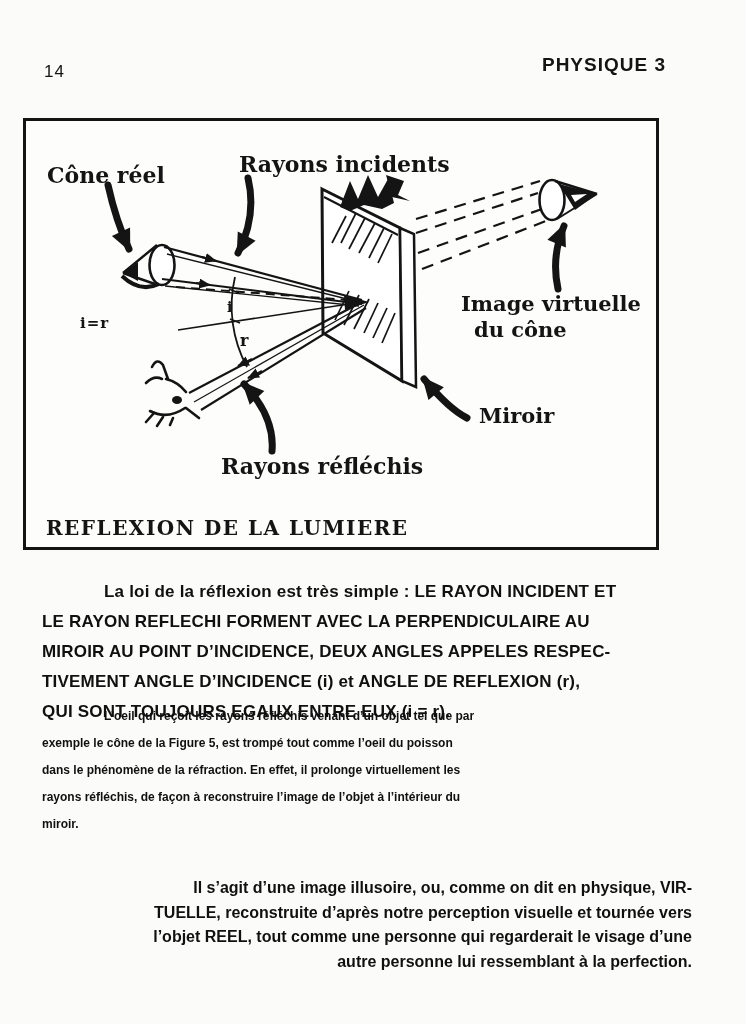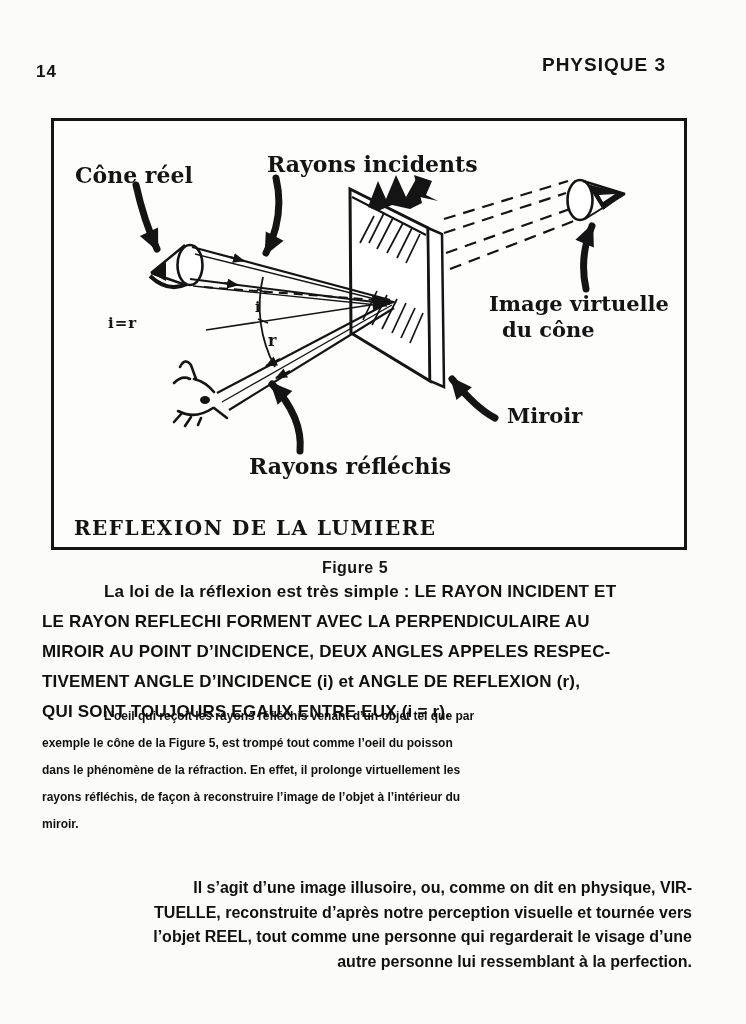--- a/index.html
+++ b/index.html
@@ -4,31 +4,31 @@
 <style>
   html,body{margin:0;padding:0;}
   body{
     width:746px;height:1024px;
     background:#fbfbfa;color:#141414;
     font-family:"Liberation Sans",sans-serif;
     position:relative;overflow:hidden;
   }
   #page{position:absolute;inset:0;}
   .pagenum{
-    position:absolute;left:36px;top:62px;
-    font-size:17px;font-weight:bold;letter-spacing:1px;
+    position:absolute;left:44px;top:62px;
+    font-size:17px;font-weight:normal;letter-spacing:1px;
   }
   .journal{
     position:absolute;right:80px;top:54px;
     font-size:19px;font-weight:bold;letter-spacing:1px;
   }
   .figbox{
     position:absolute;left:23px;top:118px;
     width:630px;height:426px;
-    border:3px solid #141414;background:#fdfdfc;margin-left:28px;
+    border:3px solid #141414;background:#fdfdfc;
   }
   .figbox svg{display:block;width:630px;height:426px;}
   .caption{
     position:absolute;left:40px;top:559px;width:630px;
     text-align:center;font-size:16px;font-weight:bold;letter-spacing:0.5px;
   }
   .para{
     position:absolute;left:42px;width:650px;margin:0;
     font-weight:bold;white-space:pre-line;color:#101010;
     text-indent:62px;
@@ -156,21 +156,20 @@
       <text class="figtext" x="448" y="216" font-size="21">du cône</text>
       <text class="figtext" x="453" y="302" font-size="21">Miroir</text>
       <text class="figtext" x="195" y="353" font-size="22">Rayons réfléchis</text>
       <text class="figtext" x="54" y="207" font-size="15" letter-spacing="1">i=r</text>
       <text class="figtext" x="201" y="191" font-size="14">i</text>
       <text class="figtext" x="214" y="225" font-size="16">r</text>
       <text class="figtext" x="20" y="414" font-size="20" letter-spacing="1.5">REFLEXION DE LA LUMIERE</text>
     </svg>
   </div>
 
-  <div class="caption">Figure 5</div>
 
   <p class="para p1">La loi de la réflexion est très simple : LE RAYON INCIDENT ET
 LE RAYON REFLECHI FORMENT AVEC LA PERPENDICULAIRE AU
 MIROIR AU POINT D’INCIDENCE, DEUX ANGLES APPELES RESPEC-
 TIVEMENT ANGLE D’INCIDENCE (i) et ANGLE DE REFLEXION (r),
 QUI SONT TOUJOURS EGAUX ENTRE EUX (i = r).</p>
   <p class="para p2">L’oeil qui reçoit les rayons réfléchis venant d’un objet tel que par
 exemple le cône de la Figure 5, est trompé tout comme l’oeil du poisson
 dans le phénomène de la réfraction. En effet, il prolonge virtuellement les
 rayons réfléchis, de façon à reconstruire l’image de l’objet à l’intérieur du

